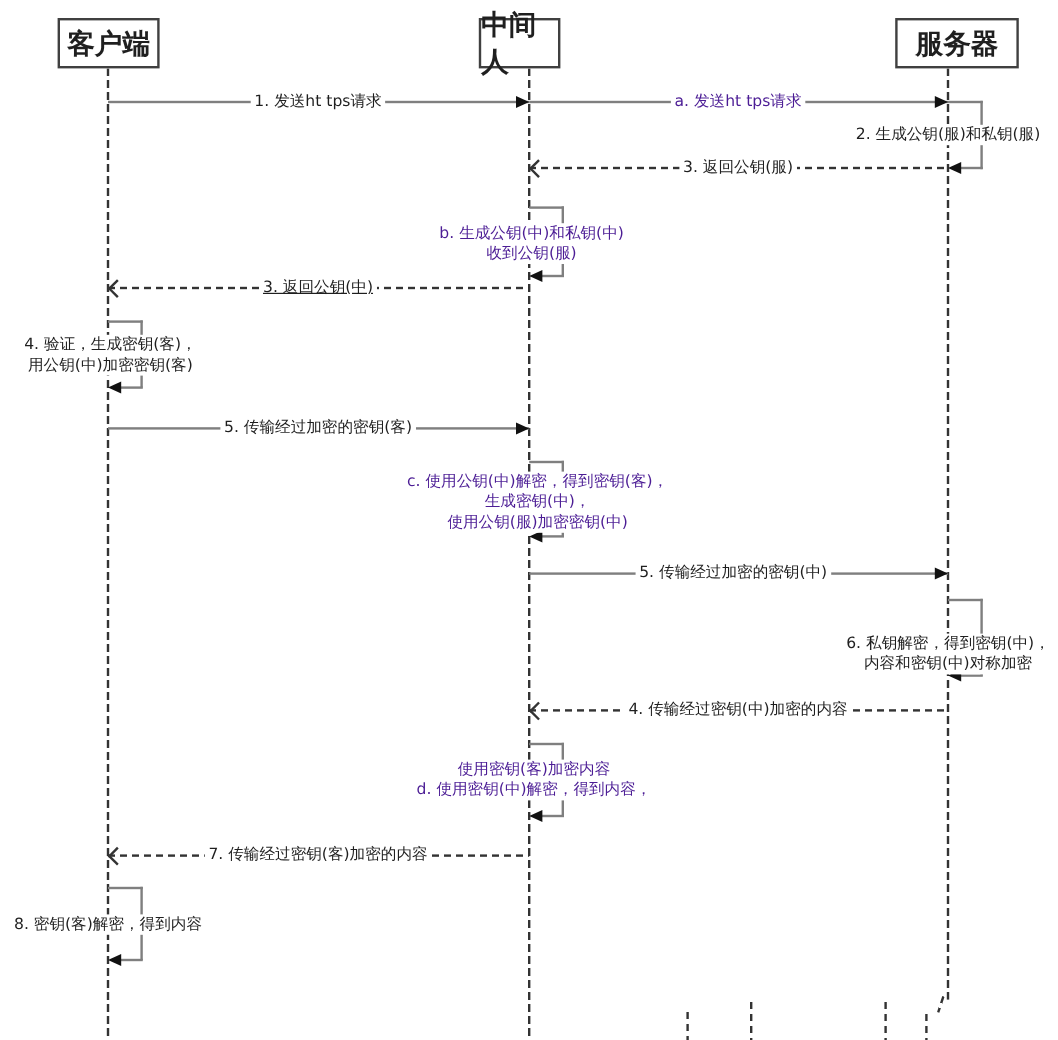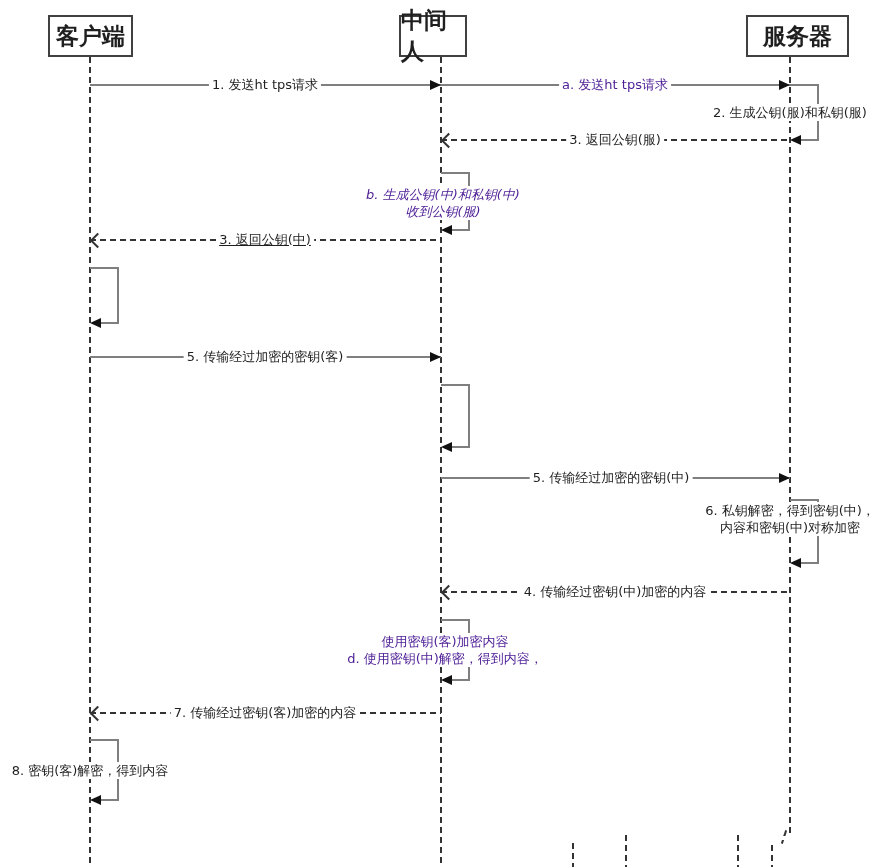--- a/index.html
+++ b/index.html
@@ -88,52 +88,61 @@
   </div>
 
   <div class="hdash" style="left:441px;top:139px;width:349px;"></div>
   <div class="chevron-left" style="left:443px;top:135px;"></div>
   <span class="msg-label" style="left:615px;top:140px;">3. 返回公钥(服)</span>
 
   <div class="hsolid" style="left:441px;top:172px;width:29px;"></div>
   <div class="vsolid" style="left:468px;top:172px;height:58px;"></div>
   <div class="hsolid" style="left:451px;top:229px;width:19px;"></div>
   <div class="arrow-left" style="left:441px;top:225px;"></div>
-  <div class="loop-label red" style="left:443px;top:186px;font-style:italic;">
+  <div class="loop-label red" style="left:443px;top:186px;">
     <span>b. 生成公钥(中)和私钥(中)</span>
     <span>收到公钥(服)</span>
   </div>
 
   <div class="hdash" style="left:90px;top:239px;width:351px;"></div>
   <div class="chevron-left" style="left:92px;top:235px;"></div>
   <span class="msg-label" style="left:265px;top:240px;text-decoration:underline;">3. 返回公钥(中)</span>
 
   <div class="hsolid" style="left:90px;top:267px;width:29px;"></div>
   <div class="vsolid" style="left:117px;top:267px;height:56px;"></div>
   <div class="hsolid" style="left:100px;top:322px;width:19px;"></div>
   <div class="arrow-left" style="left:90px;top:318px;"></div>
+  <div class="loop-label" style="left:92px;top:279px;">
+    <span>4. 验证，生成密钥(客)，</span>
+    <span>用公钥(中)加密密钥(客)</span>
+  </div>
 
   <div class="hsolid" style="left:90px;top:356px;width:351px;"></div>
   <div class="arrow-right" style="left:430px;top:352px;"></div>
   <span class="msg-label" style="left:265px;top:357px;">5. 传输经过加密的密钥(客)</span>
 
   <div class="hsolid" style="left:441px;top:384px;width:29px;"></div>
   <div class="vsolid" style="left:468px;top:384px;height:63px;"></div>
   <div class="hsolid" style="left:451px;top:446px;width:19px;"></div>
   <div class="arrow-left" style="left:441px;top:442px;"></div>
+  <div class="loop-label red" style="left:448px;top:393px;">
+    <span>c. 使用公钥(中)解密，得到密钥(客)，</span>
+    <span>生成密钥(中)，</span>
+    <span>使用公钥(服)加密密钥(中)</span>
+  </div>
 
   <div class="hsolid" style="left:441px;top:477px;width:349px;"></div>
   <div class="arrow-right" style="left:779px;top:473px;"></div>
   <span class="msg-label" style="left:611px;top:478px;">5. 传输经过加密的密钥(中)</span>
 
   <div class="hsolid" style="left:790px;top:499px;width:29px;"></div>
   <div class="vsolid" style="left:817px;top:499px;height:64px;"></div>
   <div class="hsolid" style="left:800px;top:562px;width:19px;"></div>
   <div class="arrow-left" style="left:790px;top:558px;"></div>
-  <div class="loop-label" style="left:790px;top:502px;">
+  <div class="loop-label" style="left:790px;top:528px;">
     <span>6. 私钥解密，得到密钥(中)，</span>
     <span>内容和密钥(中)对称加密</span>
   </div>
 
   <div class="hdash" style="left:441px;top:591px;width:349px;"></div>
   <div class="chevron-left" style="left:443px;top:587px;"></div>
   <span class="msg-label" style="left:615px;top:592px;">4. 传输经过密钥(中)加密的内容</span>
 
   <div class="hsolid" style="left:441px;top:619px;width:29px;"></div>
   <div class="vsolid" style="left:468px;top:619px;height:61px;"></div>

